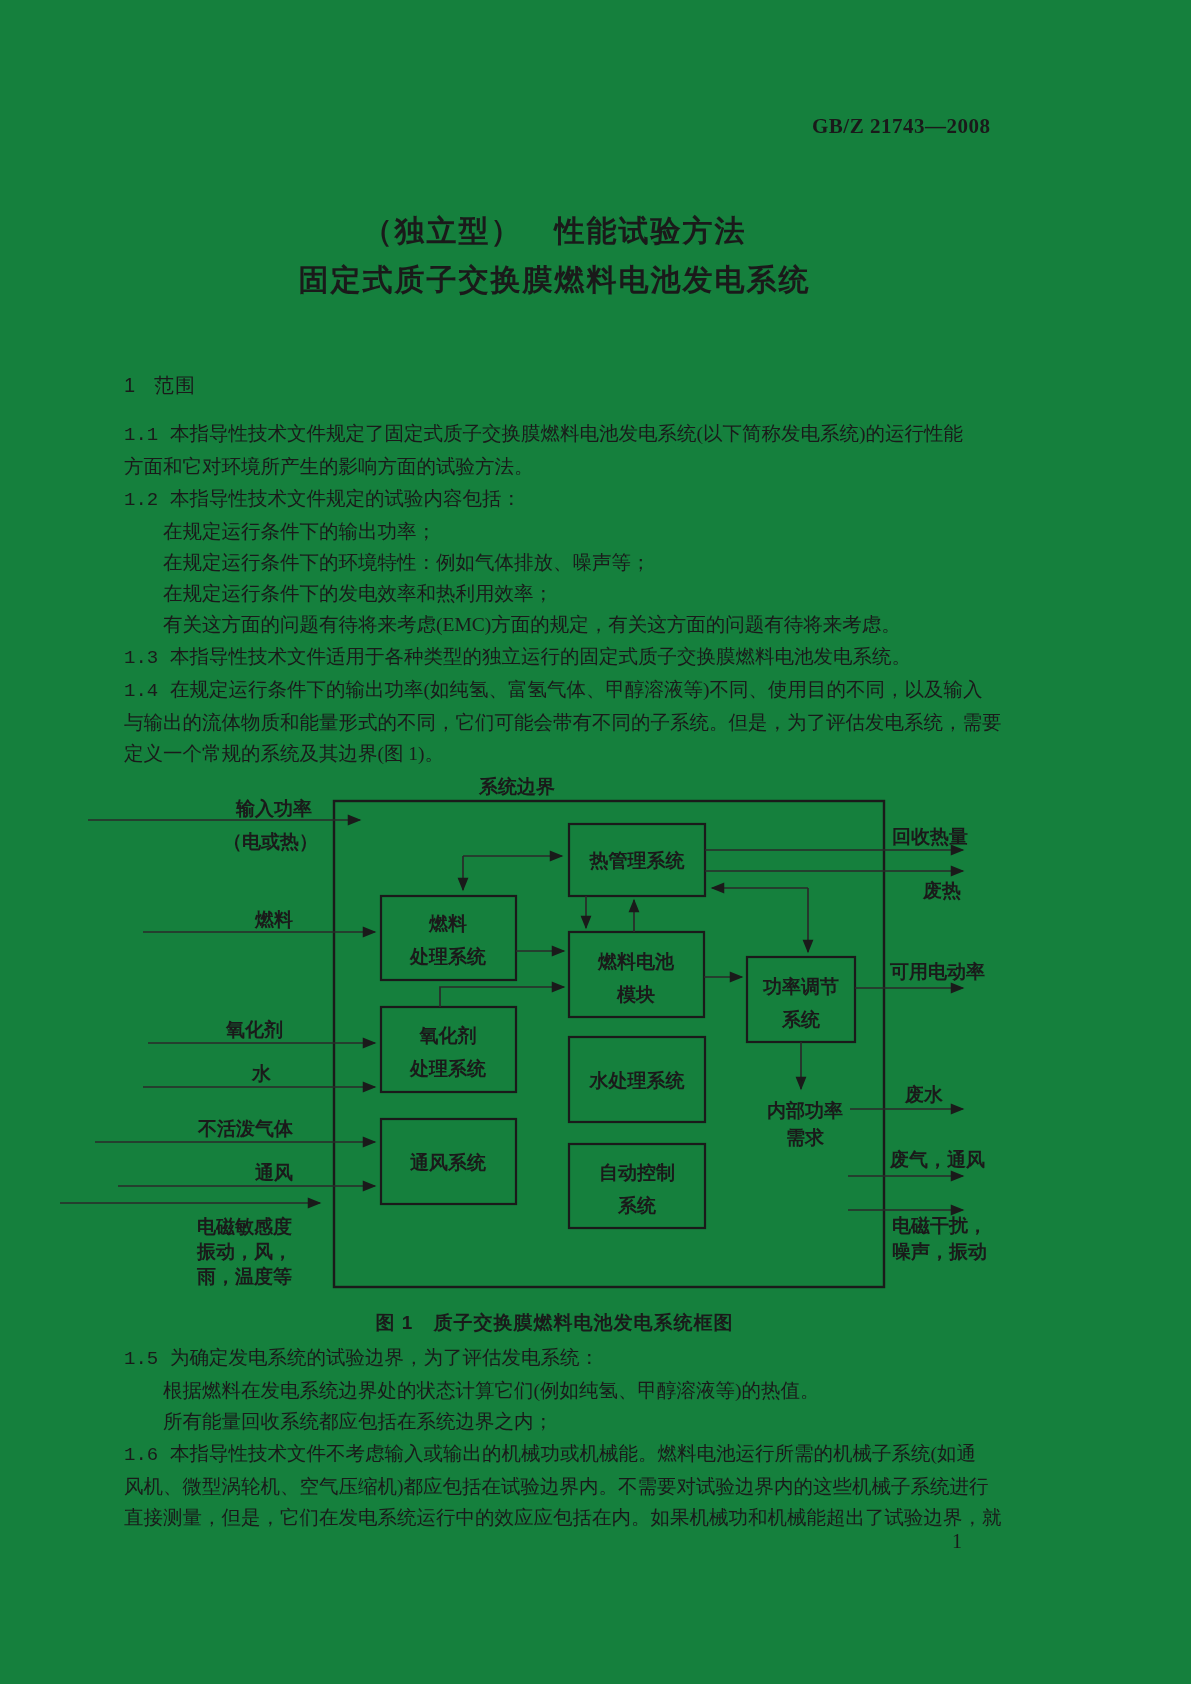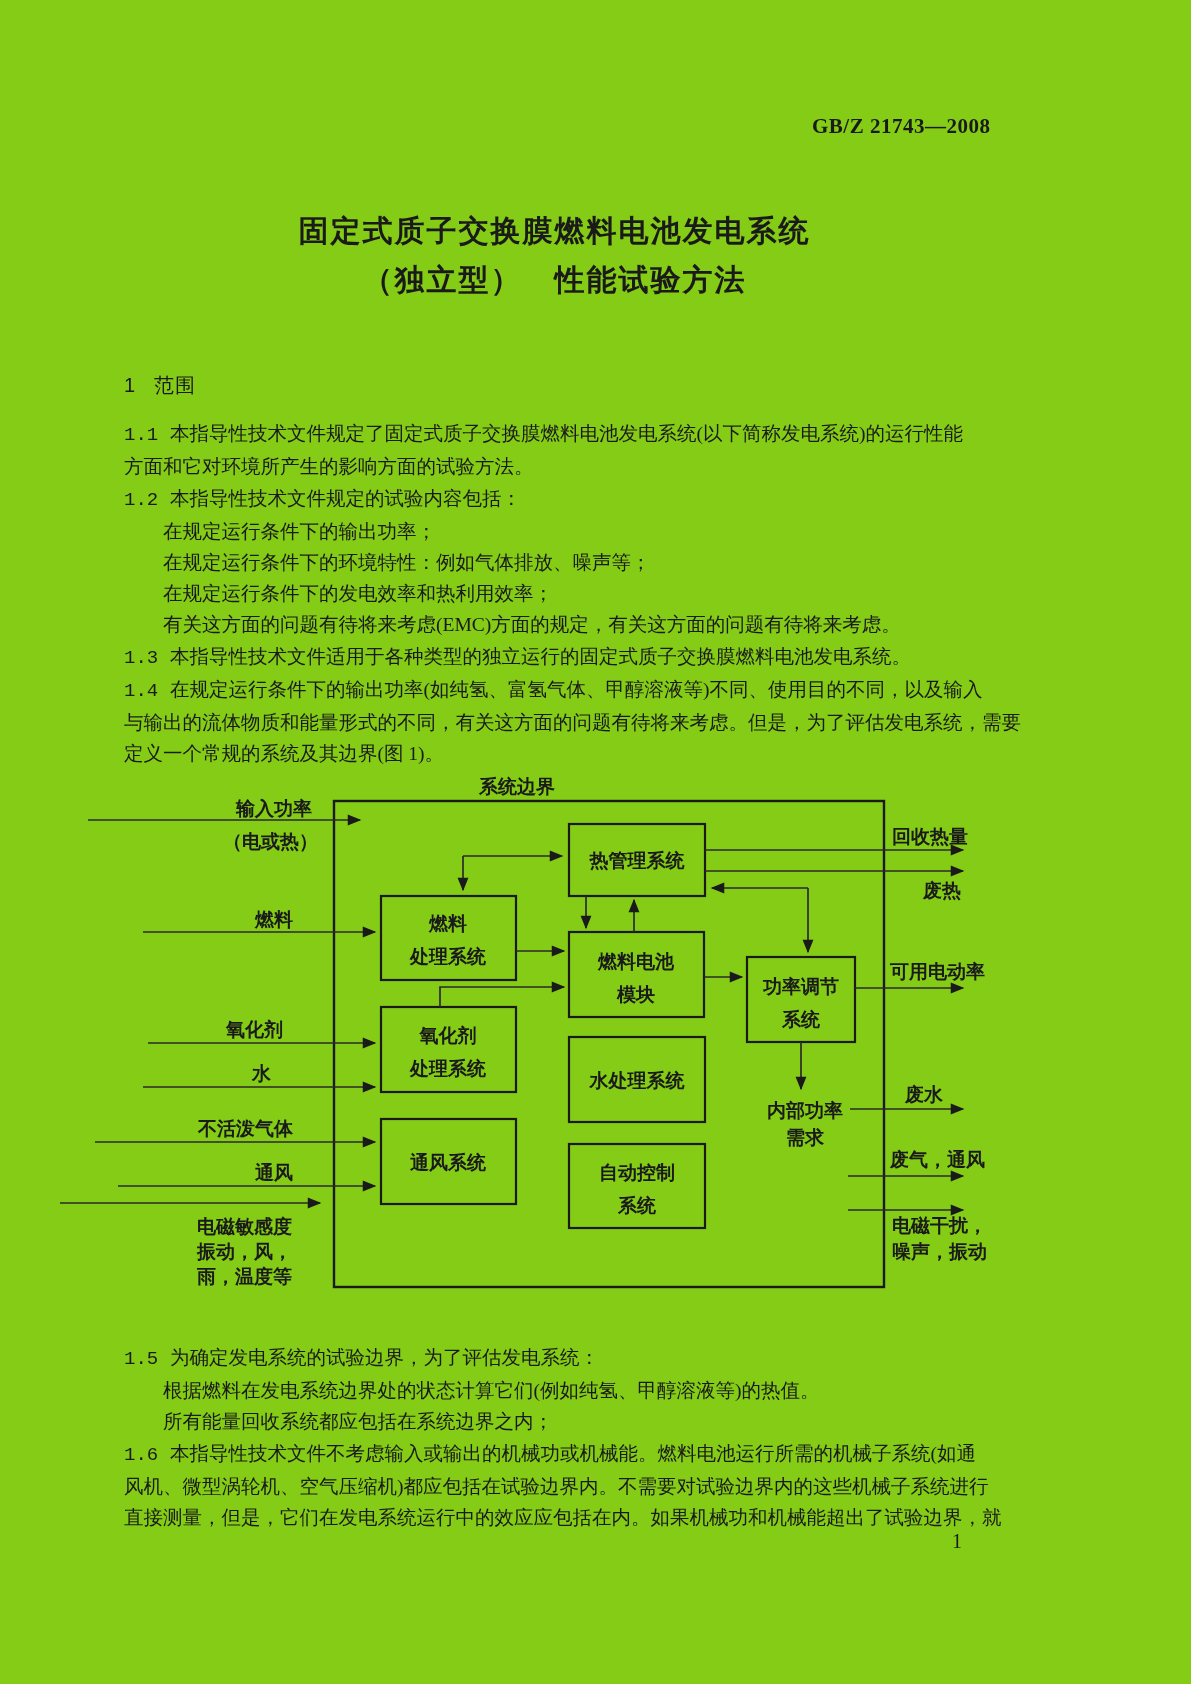--- a/index.html
+++ b/index.html
@@ -1,18 +1,18 @@
 <!DOCTYPE html>
 <html><head>
 <meta charset="utf-8">
 <style>
   html,body{margin:0;padding:0;background:#9a9a9a;}
   .page{
     position:relative;width:1191px;height:1684px;margin:0 auto;
-    background:#84cc16;color:#1a1a1a;overflow:hidden;
+    background:#15803d;color:#1a1a1a;overflow:hidden;
     font-family:"Liberation Serif",serif;
   }
   .doc-code{
     position:absolute;left:812px;top:114px;width:200px;
     font-family:"Liberation Serif",serif;font-weight:700;font-size:21px;letter-spacing:.5px;
   }
   .title-block{
     position:absolute;left:124px;top:206px;width:861px;text-align:center;
     font-family:"Liberation Sans",sans-serif;font-weight:700;font-size:30px;
     letter-spacing:2px;line-height:49px;
@@ -44,36 +44,36 @@
   svg.figure .arrow{fill:none;stroke:#2a2a2a;stroke-width:1.7;}
 </style>
 </head>
 <body>
 
 <div class="page">
 
   <div class="doc-code">GB/Z 21743—2008</div>
 
   <div class="title-block">
+    <div>（独立型）　性能试验方法</div>
     <div>固定式质子交换膜燃料电池发电系统</div>
-    <div>（独立型）　性能试验方法</div>
   </div>
 
   <div class="body-text body-top">
     <div class="sec-heading"><span class="hnum">1</span><span>范围</span></div>
     <div class="line"><span class="cnum">1.1</span><span>本指导性技术文件规定了固定式质子交换膜燃料电池发电系统(以下简称发电系统)的运行性能</span></div>
     <div class="line"><span>方面和它对环境所产生的影响方面的试验方法。</span></div>
     <div class="line"><span class="cnum">1.2</span><span>本指导性技术文件规定的试验内容包括：</span></div>
     <div class="line indent"><span>在规定运行条件下的输出功率；</span></div>
     <div class="line indent"><span>在规定运行条件下的环境特性：例如气体排放、噪声等；</span></div>
     <div class="line indent"><span>在规定运行条件下的发电效率和热利用效率；</span></div>
     <div class="line indent"><span>有关这方面的问题有待将来考虑(EMC)方面的规定，有关这方面的问题有待将来考虑。</span></div>
     <div class="line"><span class="cnum">1.3</span><span>本指导性技术文件适用于各种类型的独立运行的固定式质子交换膜燃料电池发电系统。</span></div>
     <div class="line"><span class="cnum">1.4</span><span>在规定运行条件下的输出功率(如纯氢、富氢气体、甲醇溶液等)不同、使用目的不同，以及输入</span></div>
-    <div class="line"><span>与输出的流体物质和能量形式的不同，有关这方面的问题有待将来考虑。但是，为了评估发电系统，需要</span></div>
+    <div class="line"><span>与输出的流体物质和能量形式的不同，它们可能会带有不同的子系统。但是，为了评估发电系统，需要</span></div>
     <div class="line"><span>定义一个常规的系统及其边界(图 1)。</span></div>
   </div>
 
   <svg class="figure" viewBox="0 0 1191 1684" xmlns="http://www.w3.org/2000/svg">
     <defs>
       <marker id="ah" viewBox="0 0 10 10" refX="9" refY="5" markerWidth="10" markerHeight="8" orient="auto">
         <path d="M0,1 L10,5 L0,9 Z" fill="#1a1a1a"></path>
       </marker>
     </defs>
 
@@ -151,20 +151,21 @@
     <path class="arrow" d="M440,1007 L440,987 L564,987" marker-end="url(#ah)"></path>
     <path class="arrow" d="M704,977 L742,977" marker-end="url(#ah)"></path>
     <path class="arrow" d="M808,888 L712,888" marker-end="url(#ah)"></path>
     <path class="arrow" d="M808,888 L808,952" marker-end="url(#ah)"></path>
     <path class="arrow" d="M801,1042 L801,1089" marker-end="url(#ah)"></path>
 
     <text x="805" y="1117" text-anchor="middle">内部功率</text>
     <text x="805" y="1144" text-anchor="middle">需求</text>
   </svg>
 
+  <div class="fig-caption">图 1　质子交换膜燃料电池发电系统框图</div>
 
   <div class="body-text body-bottom">
     <div class="line"><span class="cnum">1.5</span><span>为确定发电系统的试验边界，为了评估发电系统：</span></div>
     <div class="line indent"><span>根据燃料在发电系统边界处的状态计算它们(例如纯氢、甲醇溶液等)的热值。</span></div>
     <div class="line indent"><span>所有能量回收系统都应包括在系统边界之内；</span></div>
     <div class="line"><span class="cnum">1.6</span><span>本指导性技术文件不考虑输入或输出的机械功或机械能。燃料电池运行所需的机械子系统(如通</span></div>
     <div class="line"><span>风机、微型涡轮机、空气压缩机)都应包括在试验边界内。不需要对试验边界内的这些机械子系统进行</span></div>
     <div class="line"><span>直接测量，但是，它们在发电系统运行中的效应应包括在内。如果机械功和机械能超出了试验边界，就</span></div>
   </div>
 

